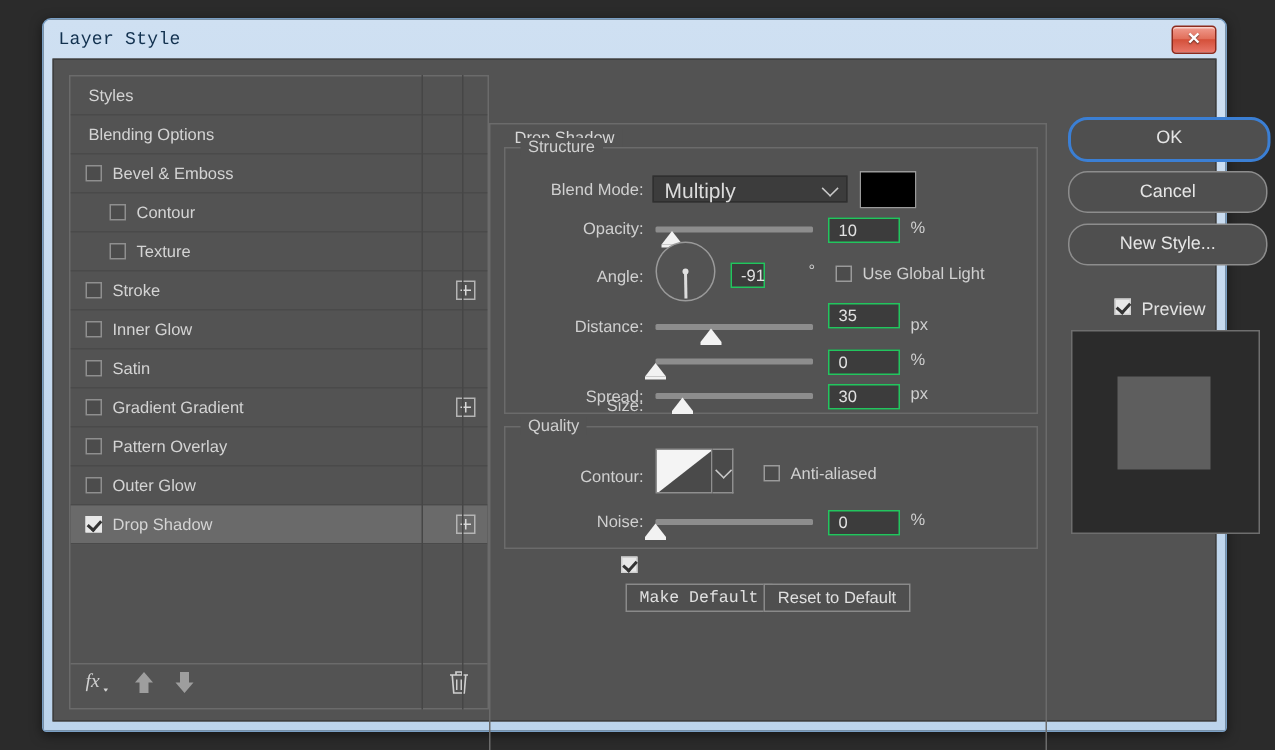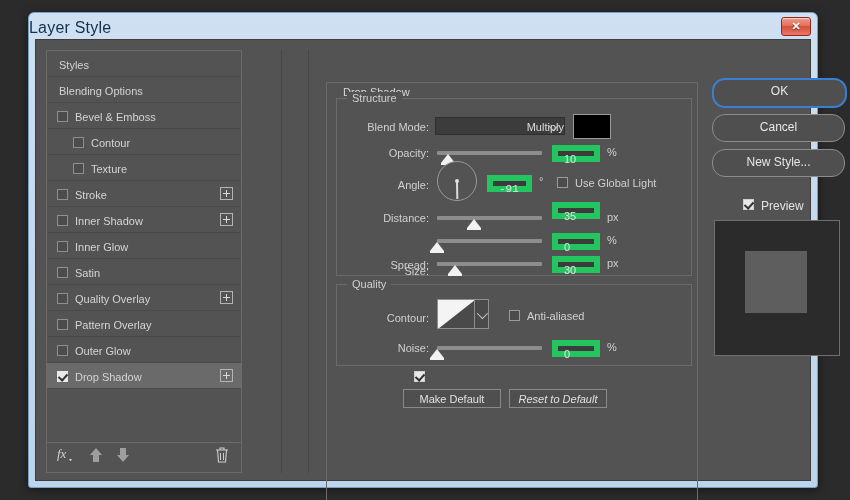--- a/index.html
+++ b/index.html
@@ -16,23 +16,24 @@
     background:linear-gradient(to bottom,#cfe0f2 0%,#c3d8ee 55%,#bcd4ec 100%);
     border:1px solid #7a9fc4;
     border-radius:6px 6px 3px 3px;
     box-shadow:0 2px 8px rgba(0,0,0,.5);
     box-sizing:border-box;
   }
   .titlebar{
     position:absolute;left:0;top:0;width:100%;height:28px;
   }
   .title-text{
-    position:absolute;left:0;top:6px;
-    font-size:16px;color:#12314f;
+    position:absolute;left:10px;top:6px;
+    font-size:12px;color:#12314f;
     letter-spacing:.2px;
+    font-family:Liberation Mono, monospace;
   }
   .close-btn{
     position:absolute;right:6px;top:4px;width:28px;height:17px;
     background:linear-gradient(to bottom,#f09c8f 0%,#e2705c 45%,#d4503a 50%,#e8776a 100%);
     border:1px solid #8d2a1c;border-radius:3px;
     box-shadow:inset 0 1px 0 rgba(255,255,255,.55);
     cursor:pointer;
   }
   .close-x{
     position:absolute;left:0;top:0;width:100%;height:100%;
@@ -42,21 +43,21 @@
   }
   .dlg{
     position:absolute;left:6px;top:26px;right:6px;bottom:6px;
     background:#535353;
     border:1px solid #3e3e3e;
     box-sizing:border-box;
   }
 
   
   .styles-panel{
-    position:absolute;left:10px;top:10px;width:196px;height:423px;
+    position:absolute;left:10px;top:10px;width:280px;height:423px;
     background:#535353;border:1px solid #6b6b6b;box-sizing:border-box;
   }
   .style-list{position:absolute;left:0;top:0;width:100%;height:393px;overflow:hidden;}
   .style-row{
     position:relative;height:26px;line-height:26px;
     border-bottom:1px solid #4a4a4a;
     box-sizing:border-box;color:#d4d4d4;font-size:11px;
     padding-left:10px;cursor:pointer;
   }
   .style-row.sel{background:#6a6a6a;}
@@ -118,34 +119,34 @@
     background:#535353;padding:0 5px;color:#d8d8d8;font-size:11px;
   }
   .grp-structure{left:300px;top:58px;width:356px;height:178px;}
   .grp-quality{left:300px;top:244px;width:356px;height:82px;}
 
   .lbl{position:absolute;color:#d0d0d0;font-size:11px;text-align:right;}
   .unit{position:absolute;color:#cfcfcf;font-size:11px;}
 
   .select{
     position:absolute;height:18px;background:#3c3c3c;border:1px solid #2f2f2f;
-    color:#dcdcdc;font-size:11px;line-height:18px;padding-left:7px;
-    box-sizing:border-box;cursor:pointer;text-align:right;
+    color:#dcdcdc;font-size:14px;line-height:18px;padding-left:7px;
+    box-sizing:border-box;cursor:pointer;
   }
   .chev{
     position:absolute;right:6px;top:6px;width:7px;height:7px;
     border-right:1.4px solid #c9c9c9;border-bottom:1.4px solid #c9c9c9;
     transform:rotate(45deg) translateY(-2px);
   }
   .swatch{
     position:absolute;background:#000;border:1px solid #9a9a9a;
     box-sizing:border-box;cursor:pointer;
   }
   .num{
-    position:absolute;height:17px;background:#3c3c3c;border:6px solid #22c55e;
+    position:absolute;height:17px;background:#3c3c3c;border:1px solid #22c55e;
     color:#e2e2e2;font-size:11px;line-height:17px;padding-left:6px;
     box-sizing:border-box;cursor:text;
   }
   .track{
     position:absolute;height:4px;background:#8d8d8d;border-radius:1px;
     width:105px;cursor:pointer;
   }
   .thumb{
     position:absolute;width:0;height:0;
     border-left:7px solid transparent;border-right:7px solid transparent;
@@ -229,24 +230,23 @@
   <div class="dlg">
 
     <div class="styles-panel">
       <div class="style-list" id="style-list">
           <div class="style-row plain"><span class="style-label">Styles</span></div>
           <div class="style-row plain"><span class="style-label">Blending Options</span></div>
           <div class="style-row"><span class="cb"></span><span class="style-label">Bevel &amp; Emboss</span></div>
           <div class="style-row indent"><span class="cb"></span><span class="style-label">Contour</span></div>
           <div class="style-row indent"><span class="cb"></span><span class="style-label">Texture</span></div>
           <div class="style-row"><span class="cb"></span><span class="style-label">Stroke</span><span class="plus"></span></div>
-          <div class="style-row"><span class="cb"></span><span class="style-label">Inner Shadow</span><span class="plus"></span></div>
           <div class="style-row"><span class="cb"></span><span class="style-label">Inner Glow</span></div>
           <div class="style-row"><span class="cb"></span><span class="style-label">Satin</span></div>
-          <div class="style-row"><span class="cb"></span><span class="style-label">Quality Overlay</span><span class="plus"></span></div>
+          <div class="style-row"><span class="cb"></span><span class="style-label">Gradient Gradient</span><span class="plus"></span></div>
           <div class="style-row"><span class="cb"></span><span class="style-label">Pattern Overlay</span></div>
           <div class="style-row"><span class="cb"></span><span class="style-label">Outer Glow</span></div>
           <div class="style-row sel"><span class="cb on"></span><span class="style-label">Drop Shadow</span><span class="plus"></span></div>
         </div>
       <div class="list-foot">
         <div class="foot-ico ico-fx">
           <svg width="16" height="15" viewBox="0 0 16 15">
             <text x="0" y="12" font-family="Liberation Serif, serif" font-size="13" font-style="italic" fill="#d2d2d2">fx</text>
             <path d="M12 13 l3 0 l-1.5 2.5 z" fill="#d2d2d2"></path>
           </svg>
@@ -287,21 +287,21 @@
       <div class="track" style="left:100px;top:52px;"></div>
       <div class="thumb" id="th-opacity" style="left: 103.5px; top: 55px;"></div>
       <div class="num" style="left:215px;top:46px;width:48px;">10</div>
       <div class="unit" style="left:270px;top:47px;">%</div>
 
       <div class="lbl" style="left:0;top:80px;width:92px;">Angle:</div>
       <div class="dial" style="left:100px;top:62px;">
         <div class="dial-hand" id="dial-hand" style="transform: rotate(-1deg);"></div>
         <div class="dial-dot"></div>
       </div>
-      <div class="num" style="left:150px;top:76px;width:45px;font-family:Liberation Mono, monospace;">-91</div>
+      <div class="num" style="left:150px;top:76px;width:23px;">-91</div>
       <div class="unit" style="left:202px;top:76px;">°</div>
       <div class="chk" style="left:220px;top:78px;" id="chk-global"></div>
       <div class="chk-lbl" style="left:238px;top:78px;">Use Global Light</div>
 
       <div class="lbl" style="left:0;top:113px;width:92px;">Distance:</div>
       <div class="track" style="left:100px;top:117px;"></div>
       <div class="thumb" id="th-distance" style="left: 129.75px; top: 120px;"></div>
       <div class="num" style="left:215px;top:103px;width:48px;">35</div>
       <div class="unit" style="left:270px;top:112px;">px</div>
 
@@ -332,22 +332,22 @@
       <div class="chk-lbl" style="left:190px;top:25px;">Anti-aliased</div>
 
       <div class="lbl" style="left:0;top:57px;width:92px;">Noise:</div>
       <div class="track" style="left:100px;top:61px;"></div>
       <div class="thumb" id="th-noise" style="left: 93px; top: 64px;"></div>
       <div class="num" style="left:215px;top:55px;width:48px;">0</div>
       <div class="unit" style="left:270px;top:56px;">%</div>
     </div>
 
     <div class="chk on" style="left:378px;top:331px;" id="chk-knock"></div>
-    <div class="btn btn-def" style="left:367px;top:349px;width:98px;">Make Default</div>
-    <div class="btn btn-def" style="left:473px;top:349px;width:98px;font-style:italic;">Reset to Default</div>
+    <div class="btn btn-def" style="left:381px;top:349px;width:98px;font-family:Liberation Mono, monospace;">Make Default</div>
+    <div class="btn btn-def" style="left:473px;top:349px;width:98px;">Reset to Default</div>
 
     <div class="rbtn primary" style="top:38px;">OK</div>
     <div class="rbtn" style="top:74px;">Cancel</div>
     <div class="rbtn" style="top:109px;">New Style...</div>
     <div class="chk preview-chk on" id="chk-preview"></div>
     <div class="preview-lbl">Preview</div>
     <div class="preview-box">
       <div class="preview-sq"></div>
     </div>
 

